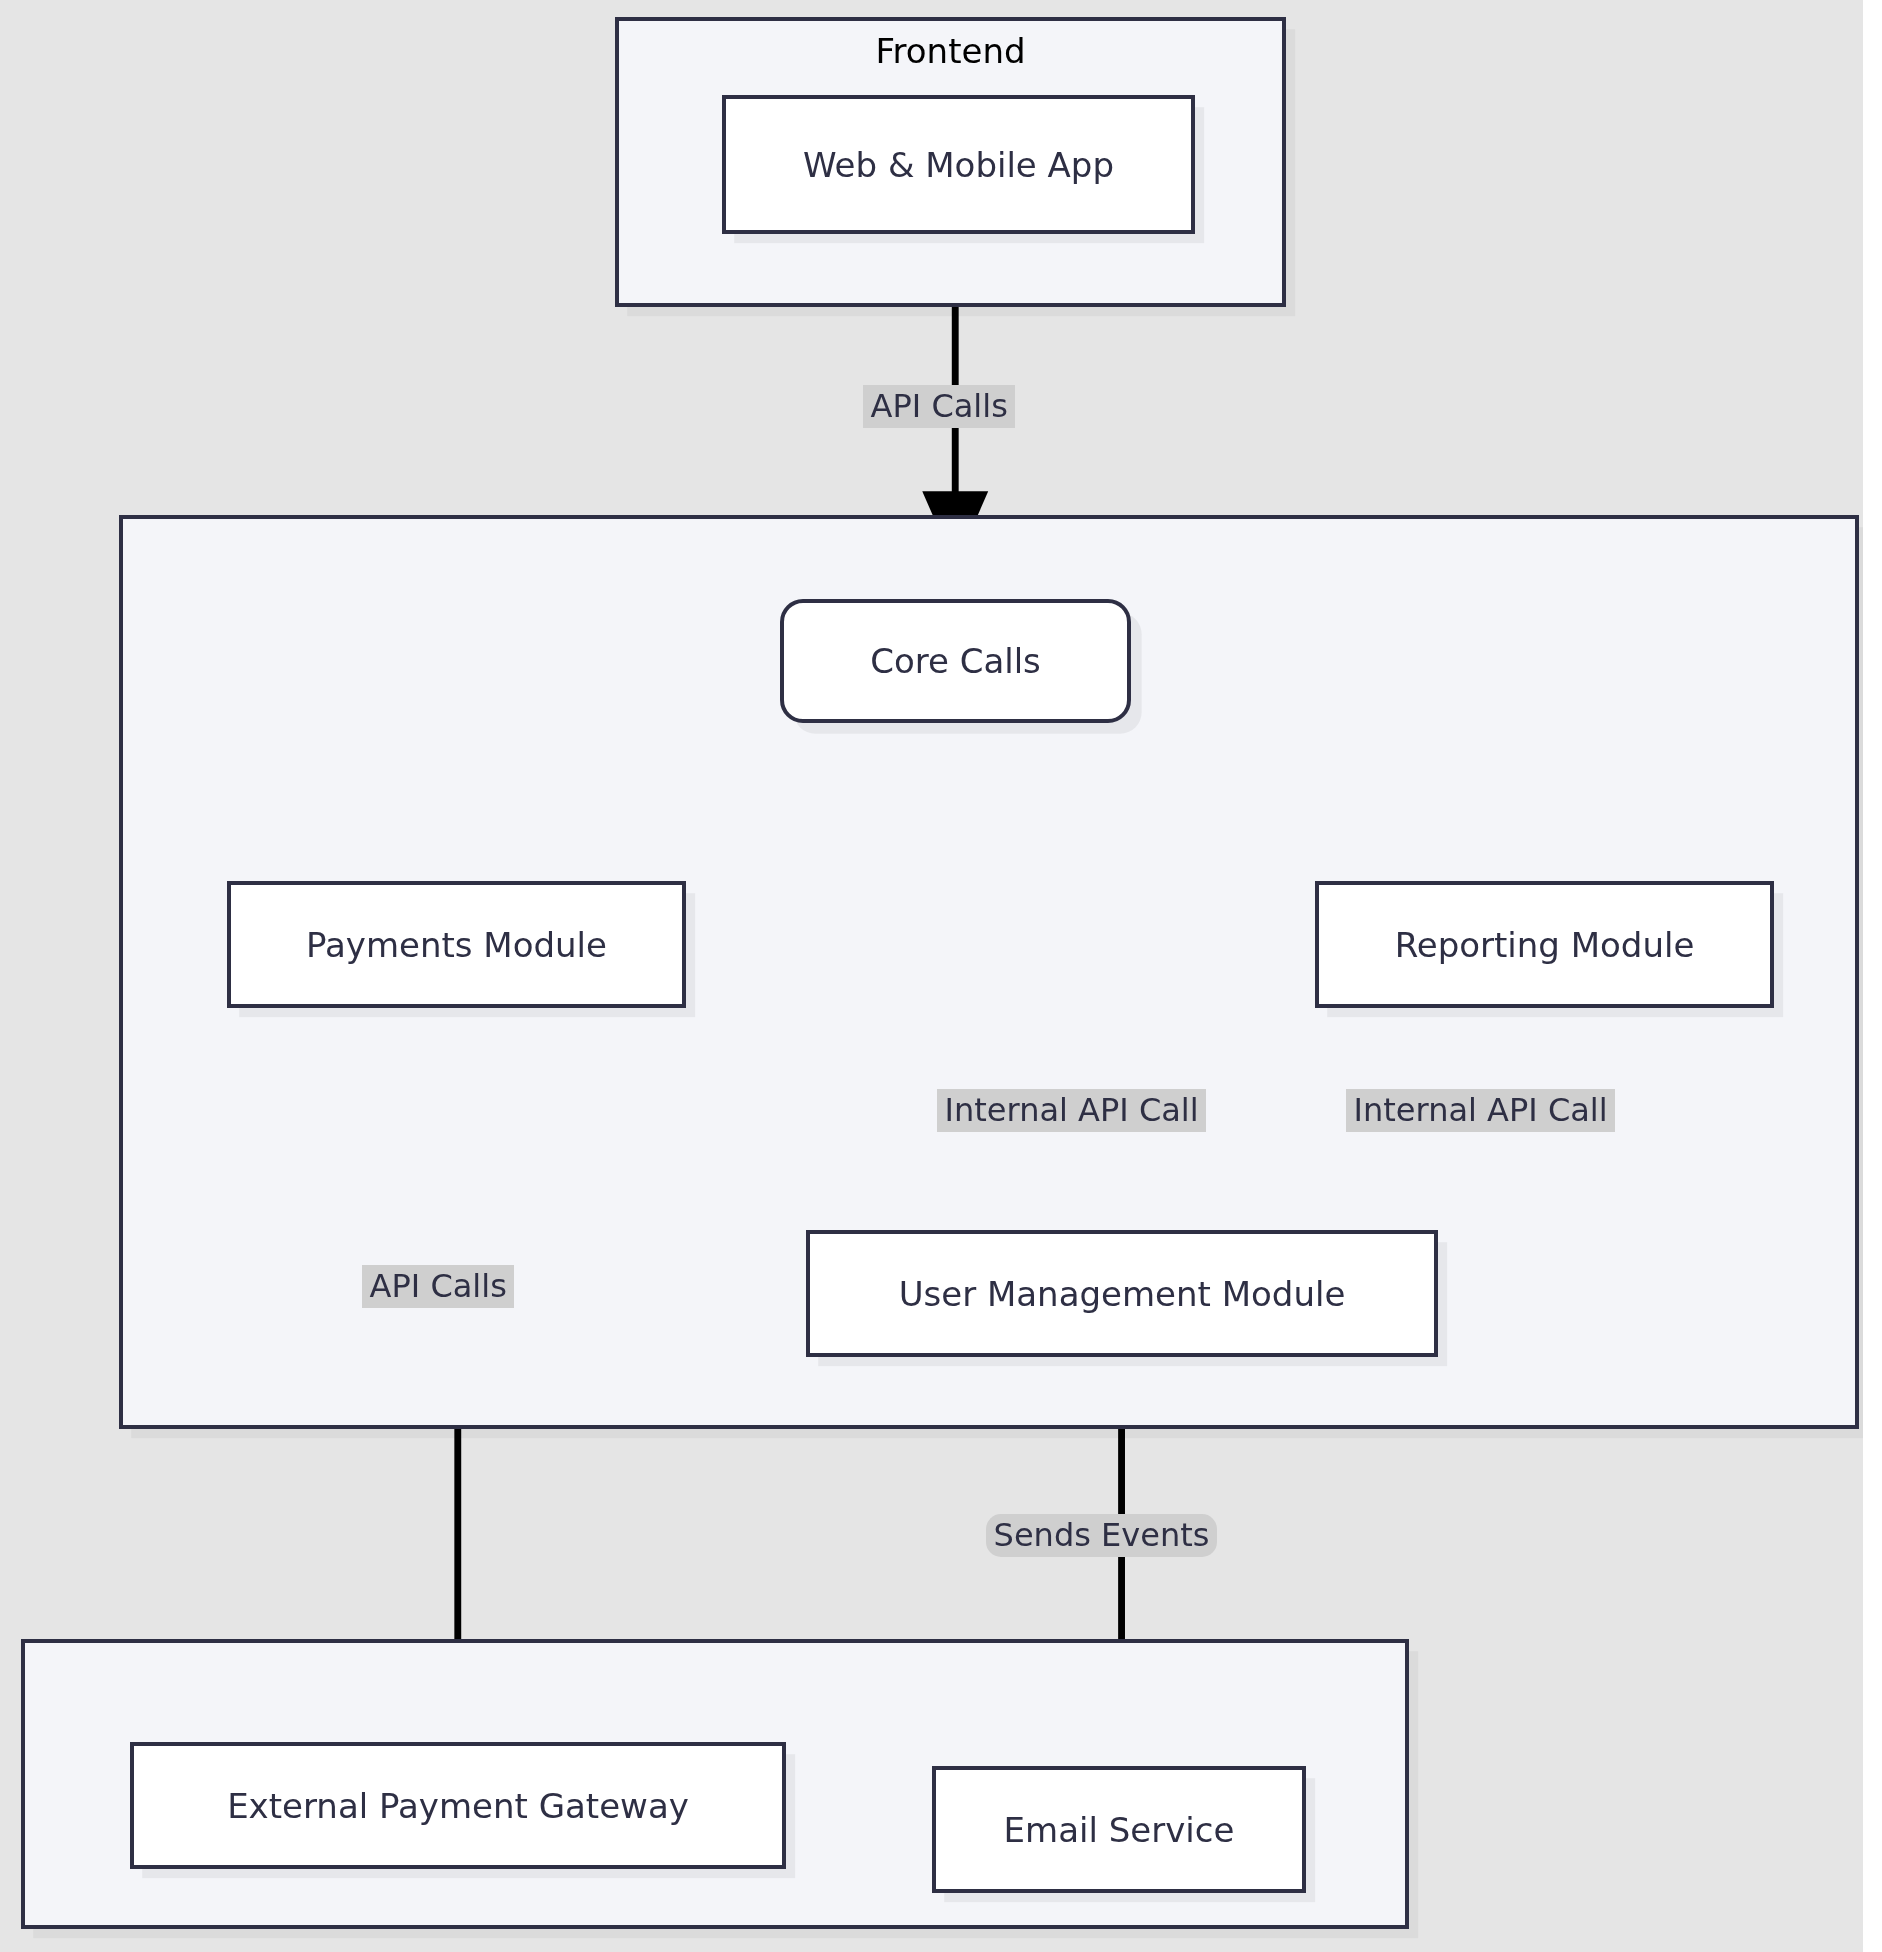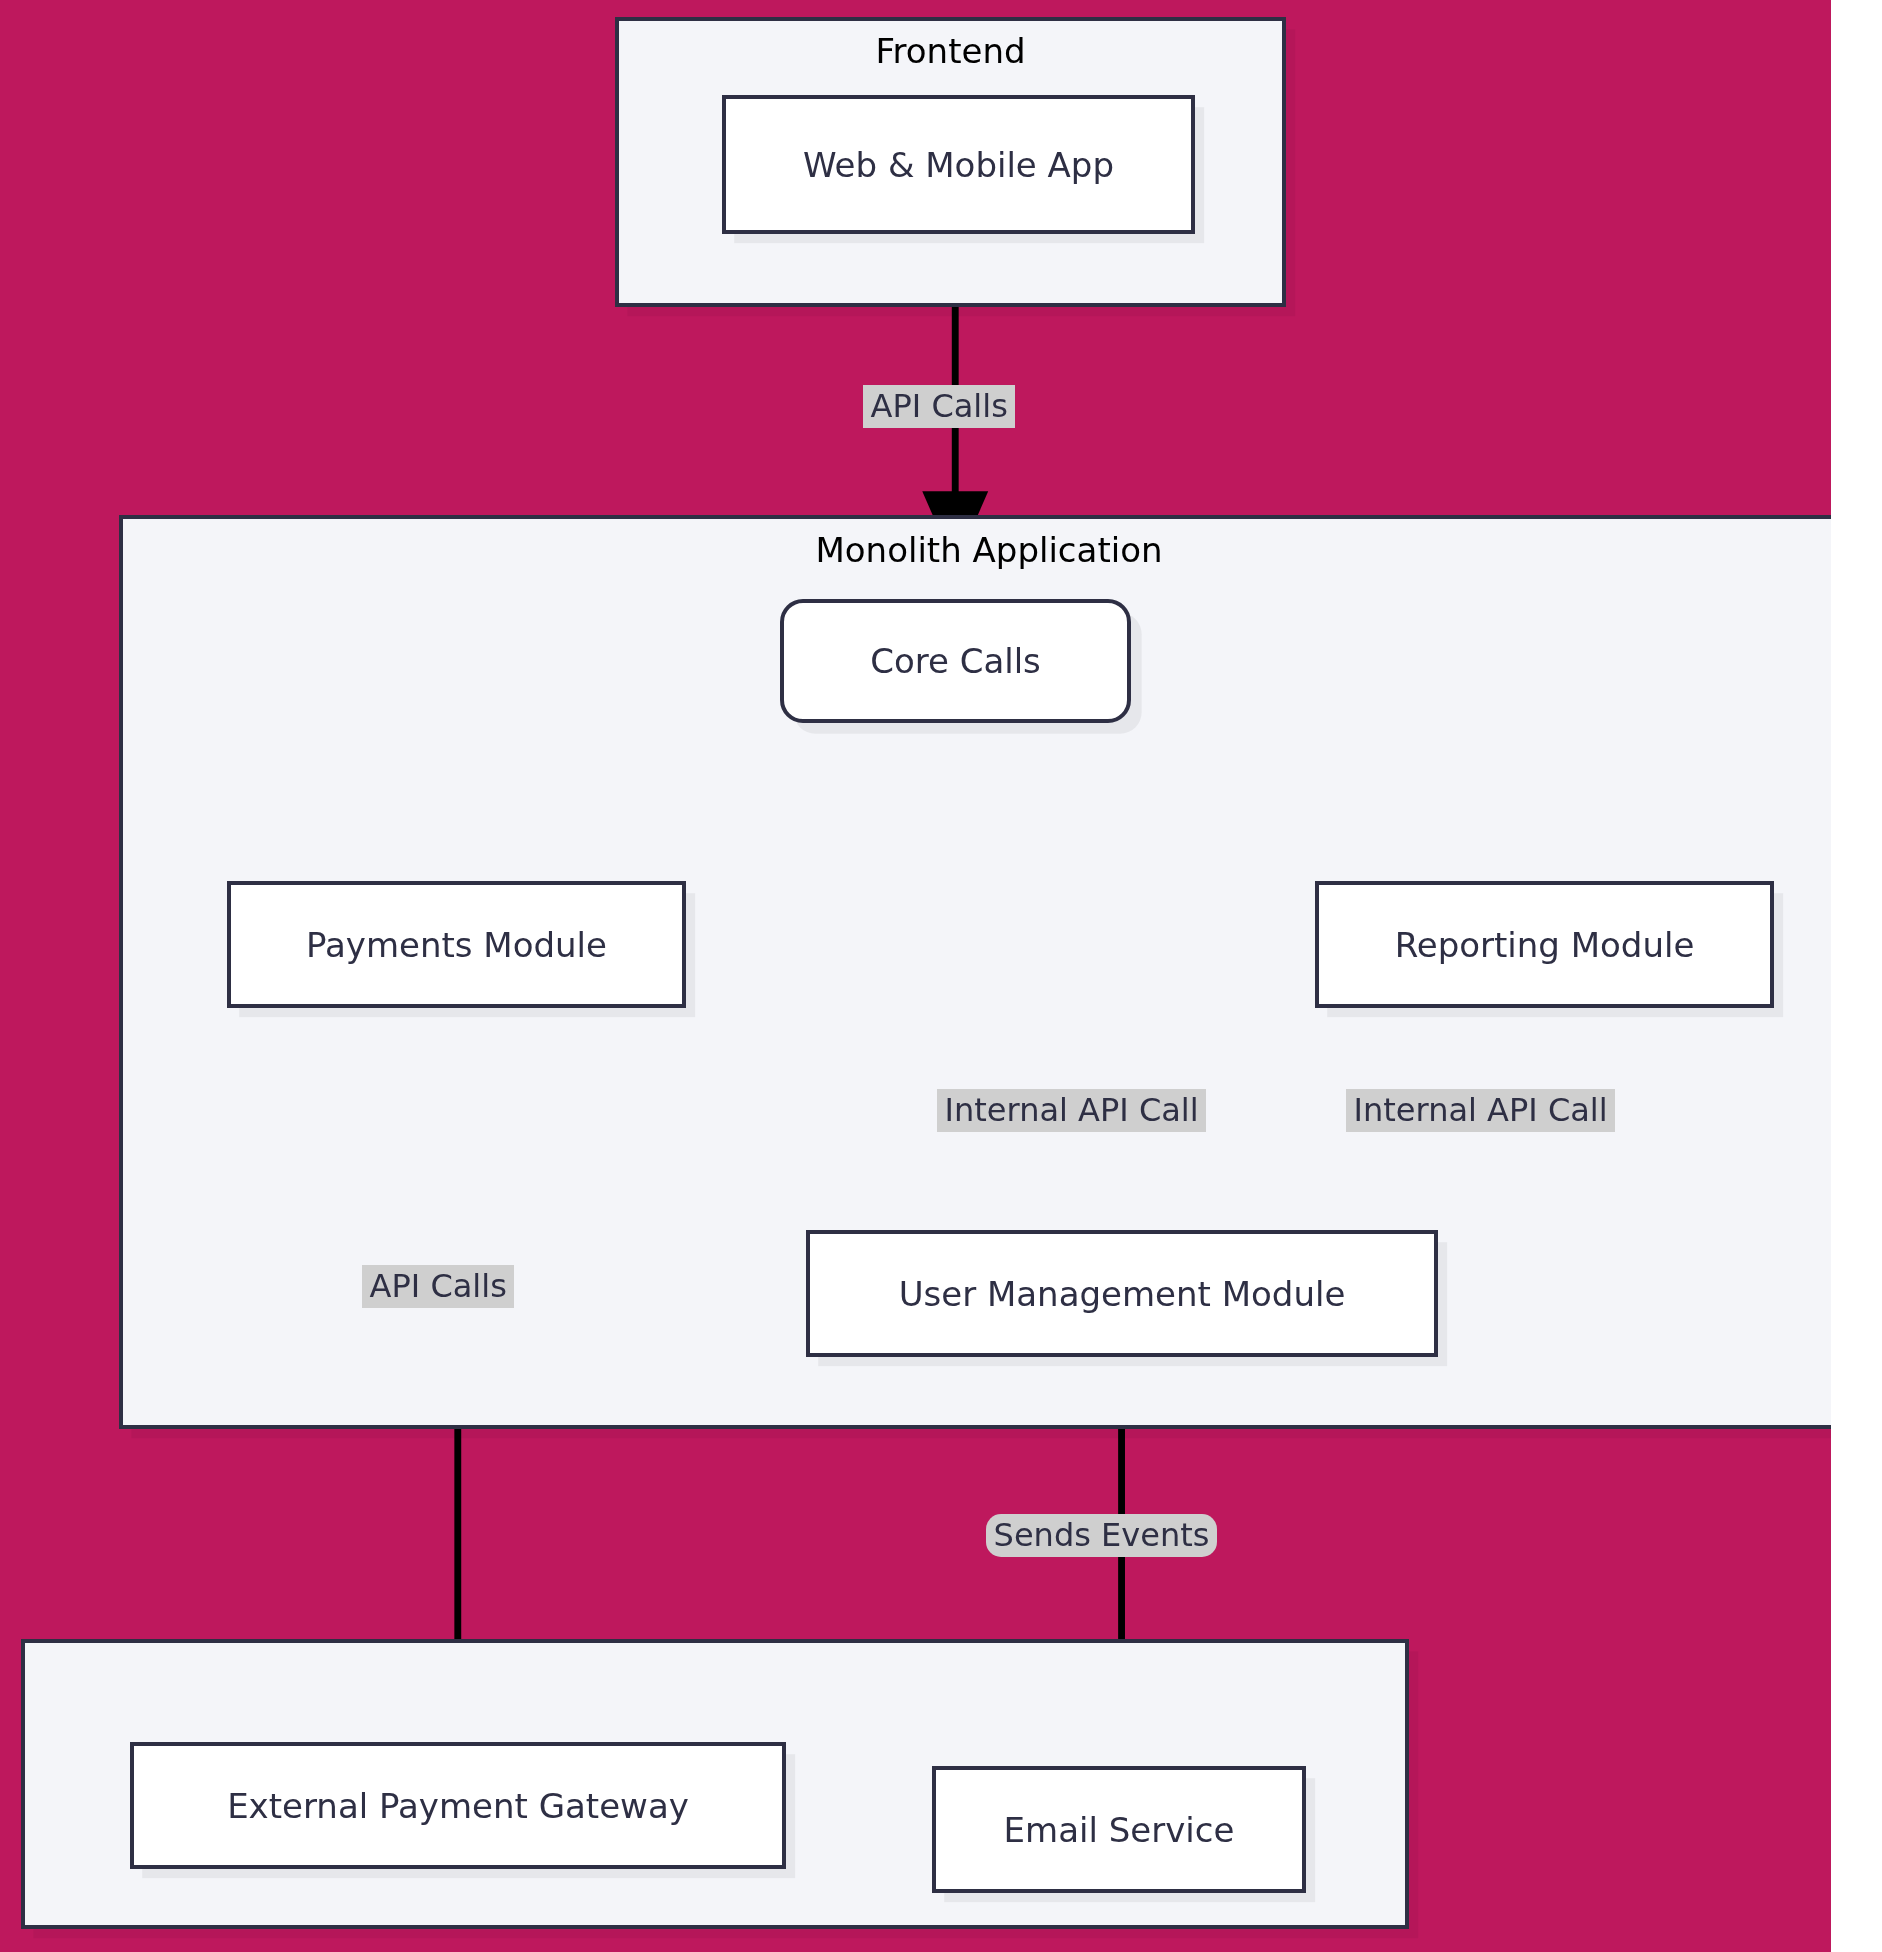--- a/index.html
+++ b/index.html
@@ -8,22 +8,23 @@
     padding: 0;
     background: #ffffff;
   }
   body {
     font-family: "DejaVu Sans", sans-serif;
   }
   #diagram-root {
     position: relative;
     width: 1831px;
     height: 1953px;
-    background: #be185d;
+    background: #e5e5e5;
     overflow: hidden;
+    padding-left: 32px;
   }
   svg.layer {
     position: absolute;
     top: 0; left: 0;
     width: 1883px;
     height: 1953px;
   }
   
   .cluster {
     position: absolute;
@@ -106,21 +107,20 @@
   <div class="cluster" style="left:615px; top:17px; width:671px; height:290px;">
   </div>
   <div class="cluster-title" style="left:615px; top:30.5px; width:671px;">Frontend</div>
 
   <div class="node" style="left:722px; top:95px; width:473px; height:139px;">
     <span>Web &amp; Mobile App</span>
   </div>
 
   <div class="cluster" style="left:119px; top:515px; width:1740px; height:914px;">
   </div>
-  <div class="cluster-title" style="left:119px; top:530px; width:1740px;">Monolith Application</div>
 
   <div class="node rounded" style="left:780px; top:599px; width:351px; height:124px;">
     <span>Core Calls</span>
   </div>
 
   <div class="node" style="left:227px; top:881px; width:459px; height:127px;">
     <span>Payments Module</span>
   </div>
 
   <div class="node" style="left:1295px; top:881px; width:459px; height:127px;margin-left:20px;">

